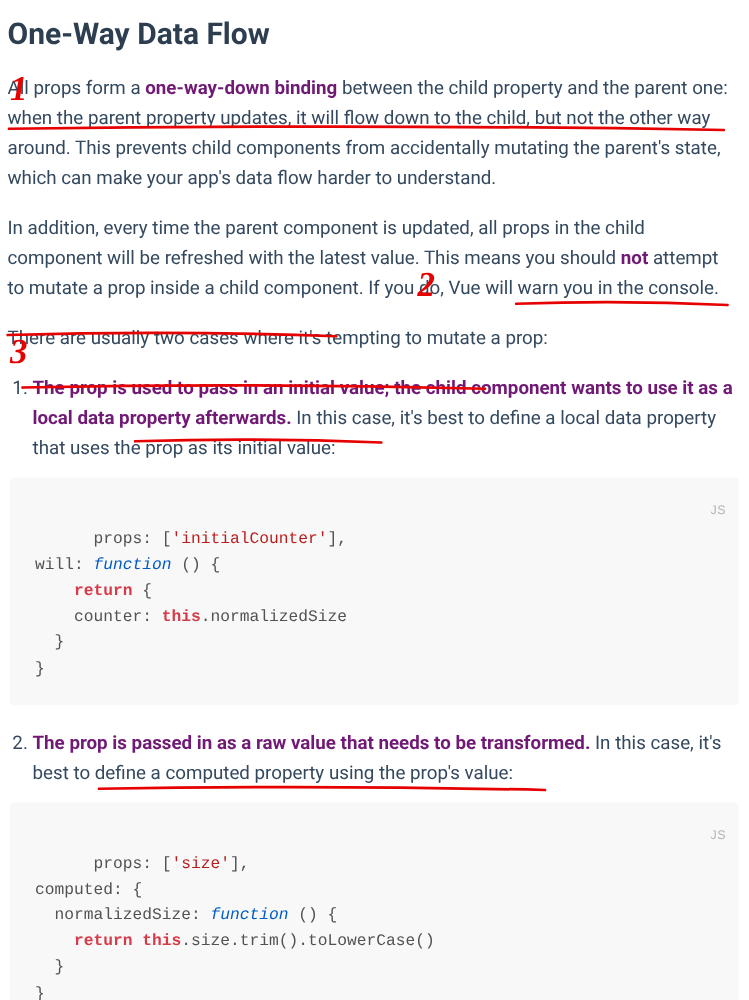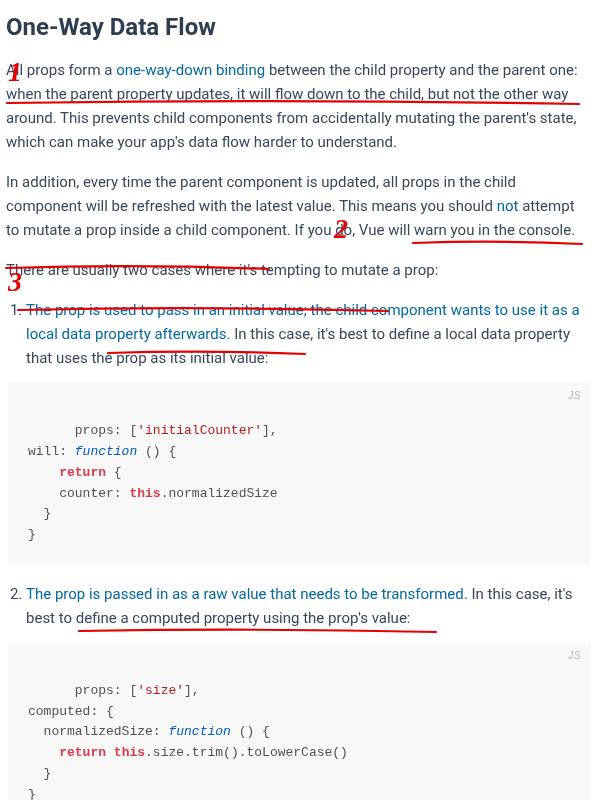--- a/index.html
+++ b/index.html
@@ -16,44 +16,43 @@
   h1 {
     font-size: 24px;
     font-weight: 700;
     color: #2c3e50;
     margin-bottom: 12px;
   }
   p { margin-bottom: 16px; }
   ol { padding-left: 20px; margin-top: 10px; }
   li { margin-bottom: 18px; }
   li > p { margin-bottom: 10px; }
-  strong { font-weight: 400; color: #0369a1; }
+  strong { font-weight: 700; color: #701a75; }
 
   .code-block {
     background: #f8f8f8;
     border-radius: 3px;
     padding: 18px 20px 18px 20px;
     margin: 12px 0 18px -18px;
     position: relative;
     font-family: "Menlo", "Consolas", "Courier New", monospace;
     font-size: 13px;
     line-height: 1.6;
     color: #525252;
     white-space: pre;
     overflow-x: auto;
   }
   .lang-tag {
     position: absolute;
-    top: 6px;
+    top: 19px;
     right: 10px;
     font-size: 10px;
     color: #b5b5b5;
     letter-spacing: 0.5px;
     font-family: -apple-system, sans-serif;
-    font-style: italic;
   }
   .c-str { color: #b91c1c; }
   .c-kw  { color: #d73a49; font-weight: bold; }
   .c-fn  { color: #005cc5; font-style: italic; }
 
   
   .ann { position: absolute; pointer-events: none; z-index: 5; }
   .ann-num {
     font-family: "Comic Sans MS", "Segoe Script", cursive;
     color: #e60000;

